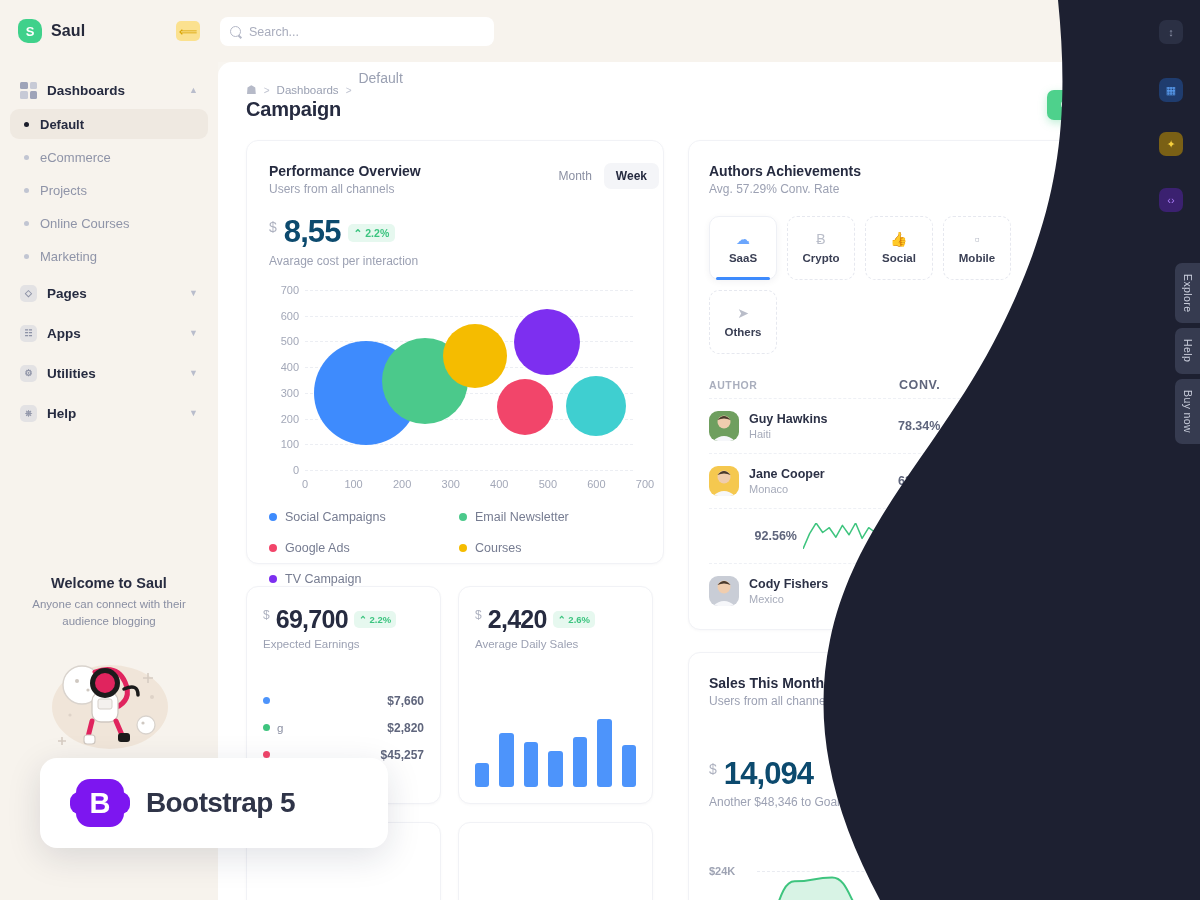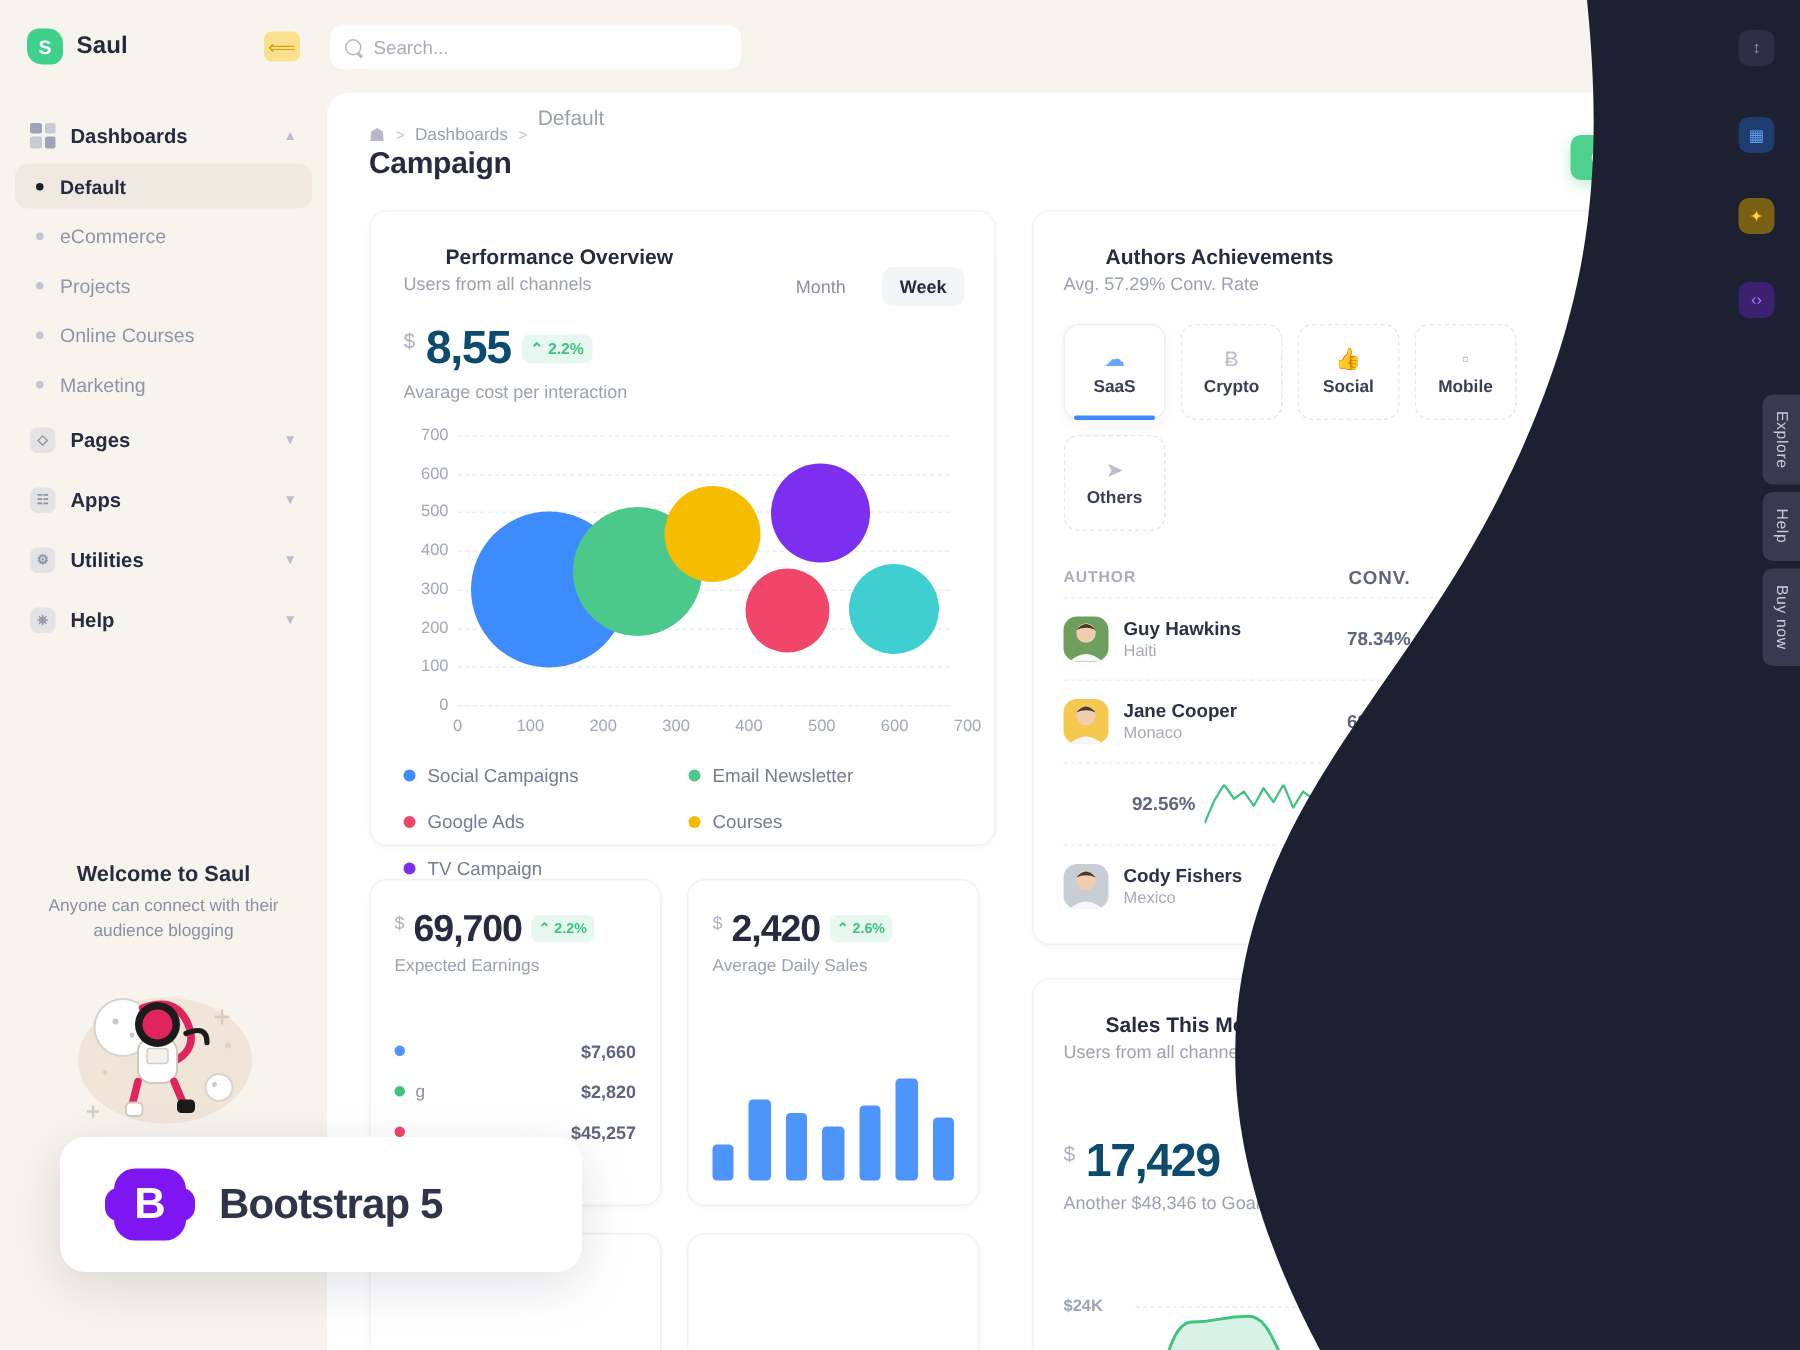--- a/index.html
+++ b/index.html
@@ -99,31 +99,31 @@
   .page-title { position:absolute; left:28px; top:36px; font-size:20px; font-weight:bold; color:#262b40; letter-spacing:-.2px; }
   .create-btn {
     position:absolute; right:44px; top:28px; background:#4ed18c; color:#fff;
     font-size:12px; font-weight:bold; padding:8px 14px; border:none; border-radius:7px;
     box-shadow:0 3px 9px rgba(78,209,140,.35);
   }
 
   
   .card { position:absolute; background:#fff; border:1px solid #f1f2f6; border-radius:12px;
           box-shadow:0 1px 3px rgba(20,25,50,.03); }
-  .c-title { font-size:14px; font-weight:bold; color:#262b40;margin-left:28px; }
+  .c-title { font-size:14px; font-weight:bold; color:#262b40; }
   .c-sub { font-size:12px; color:#9ca1b3; margin-top:3px; }
   .dots-btn {
     position:absolute; right:16px; top:16px; width:22px;height:22px;border-radius:7px;
     background:#f4f5f8; display:flex;align-items:center;justify-content:center; gap:2px;
   }
   .dots-btn i { width:3px;height:3px;border-radius:50%;background:#b6bac8;display:block; }
 
   
   #perf { left:28px; top:78px; width:418px; height:424px; padding:22px 22px 0 22px; }
-  .seg { position:absolute; right:20px; top:22px; display:flex; align-items:center; gap:12px;margin-top:15px; }
+  .seg { position:absolute; right:4px; top:22px; display:flex; align-items:center; gap:0; }
   .seg-item { font-size:12px; color:#8b90a3; padding:6px 12px; border-radius:7px; font-weight:normal; }
   .seg-item.on { background:#f4f5f8; color:#262b40; font-weight:bold; }
   .big-stat { display:flex; align-items:flex-end; gap:7px; margin-top:20px; }
   .cur { font-size:14px; color:#aeb2c0; font-weight:normal; transform:translateY(-12px); }
   .big-num { font-size:31px; font-weight:bold; color:#0c4a6e; letter-spacing:-.9px; line-height:1; }
   .pill { background:#e6f8ef; color:#3bc47f; font-size:10.5px; font-weight:bold; padding:3px 6px;
           border-radius:5px; transform:translateY(-5px); }
   .stat-cap { font-size:12px; color:#9ca1b3; margin-top:7px; }
 
   .bubble-wrap { position:relative; margin-top:22px; height:210px; }
@@ -627,21 +627,21 @@
       <div class="c-title">Sales This Months</div>
       <div class="c-sub">Users from all channels</div>
       <div class="dots-btn">
           <i></i>
           <i></i>
           <i></i>
         </div>
 
       <div class="sales-num">
         <span class="cur">$</span>
-        <span class="big-num">17,429</span>
+        <span class="big-num">14,094</span>
       </div>
       <div class="sales-cap">Another $48,346 to Goal</div>
 
       <div class="sales-chart">
         <div class="sgl" style="top:38px"></div>
         <div class="sgl-lb" style="top:38px">$24K</div>
 
         <svg id="salesSvg" width="338" height="130" viewBox="0 0 338 130" style="position:absolute;left:48px;top:0">
             <path d="M0,106.78571428571428 C18.777777777777775,106.78571428571428 18.777777777777775,48.28571428571428 37.55555555555555,48.28571428571428 C56.33333333333333,48.28571428571428 56.33333333333333,44.57142857142857 75.1111111111111,44.57142857142857 C93.88888888888889,44.57142857142857 93.88888888888889,83.57142857142857 112.66666666666666,83.57142857142857 C131.44444444444443,83.57142857142857 131.44444444444443,97.5 150.2222222222222,97.5 C169,97.5 169,92.85714285714286 187.7777777777778,92.85714285714286 C206.55555555555554,92.85714285714286 206.55555555555554,69.64285714285714 225.33333333333331,69.64285714285714 C244.11111111111111,69.64285714285714 244.11111111111111,81.71428571428572 262.8888888888889,81.71428571428572 C281.66666666666663,81.71428571428572 281.66666666666663,41.78571428571428 300.4444444444444,41.78571428571428 C319.2222222222222,41.78571428571428 319.2222222222222,18.571428571428584 338,18.571428571428584 L338,130 L0,130 Z" fill="#3ec47e" opacity=".20"></path>
             <path d="M0,106.78571428571428 C18.777777777777775,106.78571428571428 18.777777777777775,48.28571428571428 37.55555555555555,48.28571428571428 C56.33333333333333,48.28571428571428 56.33333333333333,44.57142857142857 75.1111111111111,44.57142857142857 C93.88888888888889,44.57142857142857 93.88888888888889,83.57142857142857 112.66666666666666,83.57142857142857 C131.44444444444443,83.57142857142857 131.44444444444443,97.5 150.2222222222222,97.5 C169,97.5 169,92.85714285714286 187.7777777777778,92.85714285714286 C206.55555555555554,92.85714285714286 206.55555555555554,69.64285714285714 225.33333333333331,69.64285714285714 C244.11111111111111,69.64285714285714 244.11111111111111,81.71428571428572 262.8888888888889,81.71428571428572 C281.66666666666663,81.71428571428572 281.66666666666663,41.78571428571428 300.4444444444444,41.78571428571428 C319.2222222222222,41.78571428571428 319.2222222222222,18.571428571428584 338,18.571428571428584" fill="none" stroke="#3ec47e" stroke-width="2"></path>

